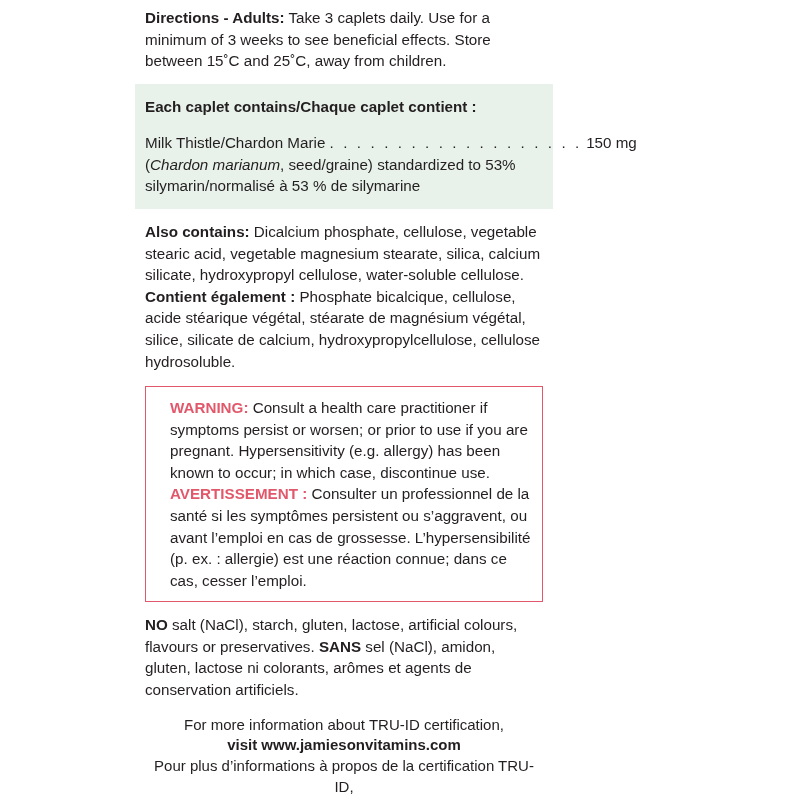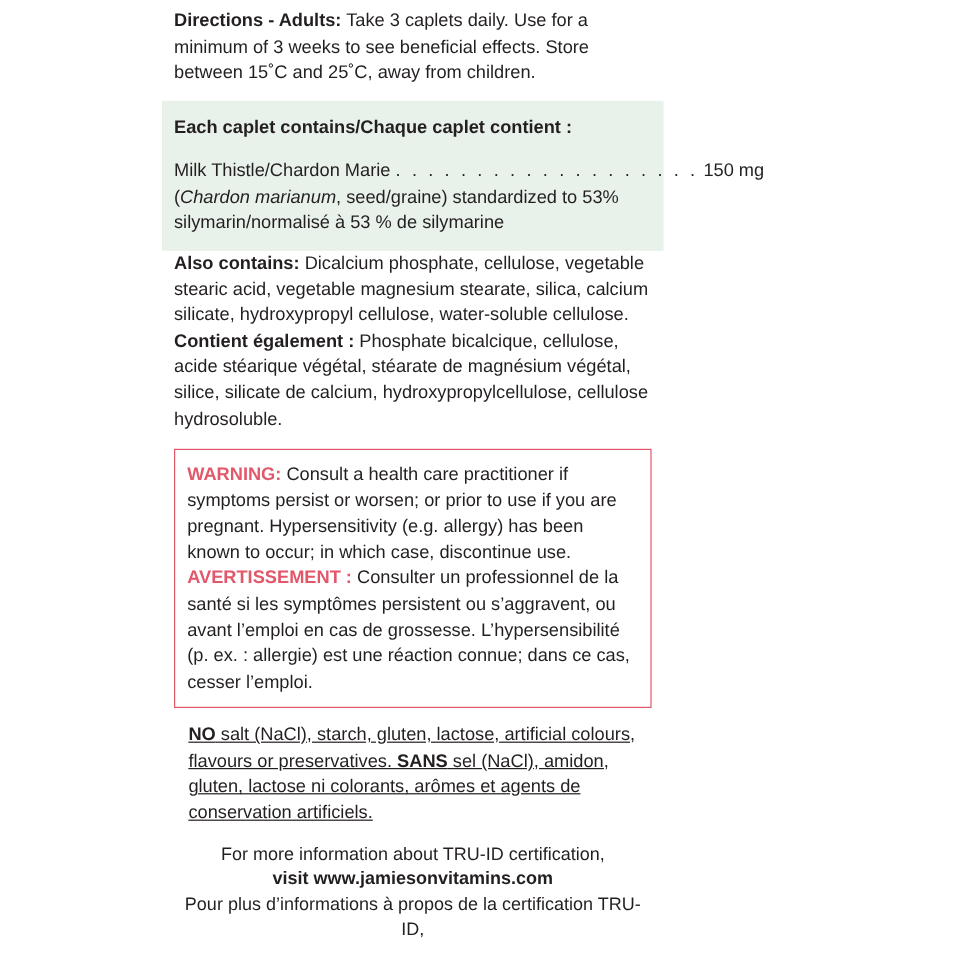--- a/index.html
+++ b/index.html
@@ -53,47 +53,47 @@
   }
   .dotline {
     white-space: nowrap;
   }
   .dots {
     letter-spacing: 2.6px;
   }
 
   
   .also {
+    margin-top: 12px;
   }
   .also p {
     margin: 0;
   }
 
   
   .warning-box {
     margin-top: 14px;
     border: 1px solid #e2586b;
-    padding: 10px 10px 10px 10px;
+    padding: 10px 10px 10px 24px;
     box-sizing: border-box;
   }
   .warning-box p {
     margin: 0;
   }
   .warn-word {
     color: #e2586b;
     font-weight: bold;
   }
 
   
   .nosalt {
     margin-top: 12px;
   }
   .nosalt p {
-    margin: 12px;
-    text-decoration: underline;
+    margin: 0;
   }
 
   
   .footer {
     margin-top: 14px;
     text-align: center;
     font-size: 15px;
     line-height: 1.38;
   }
   .footer p {

